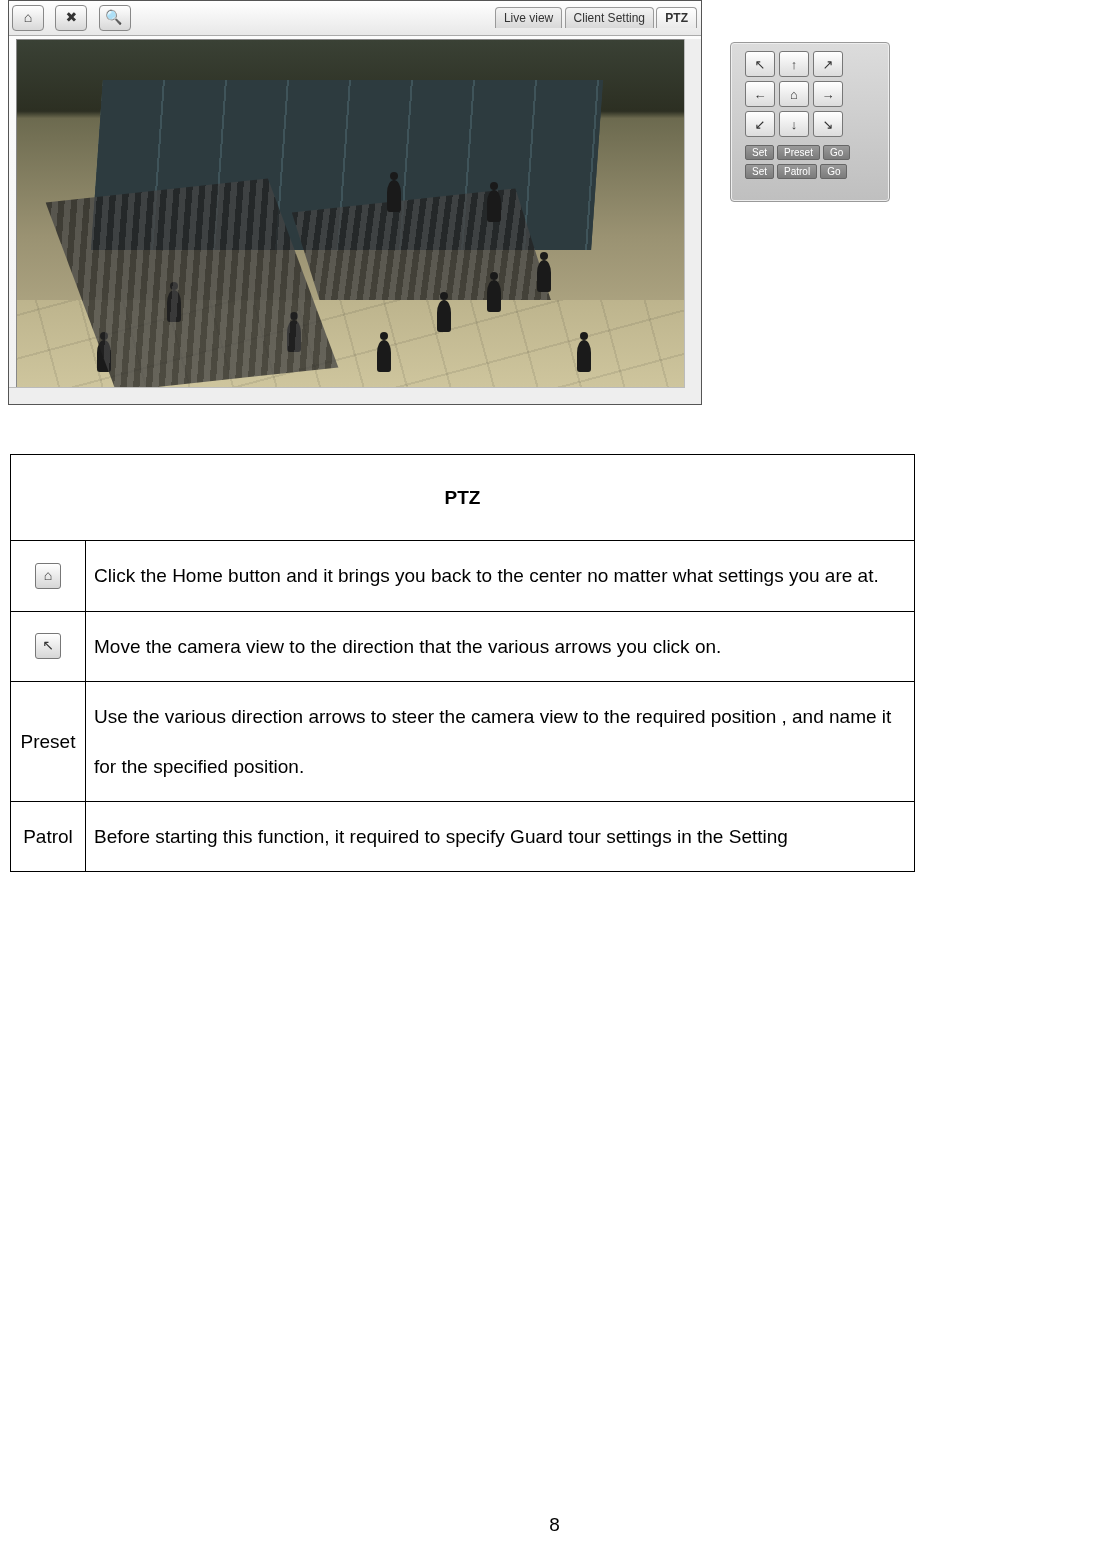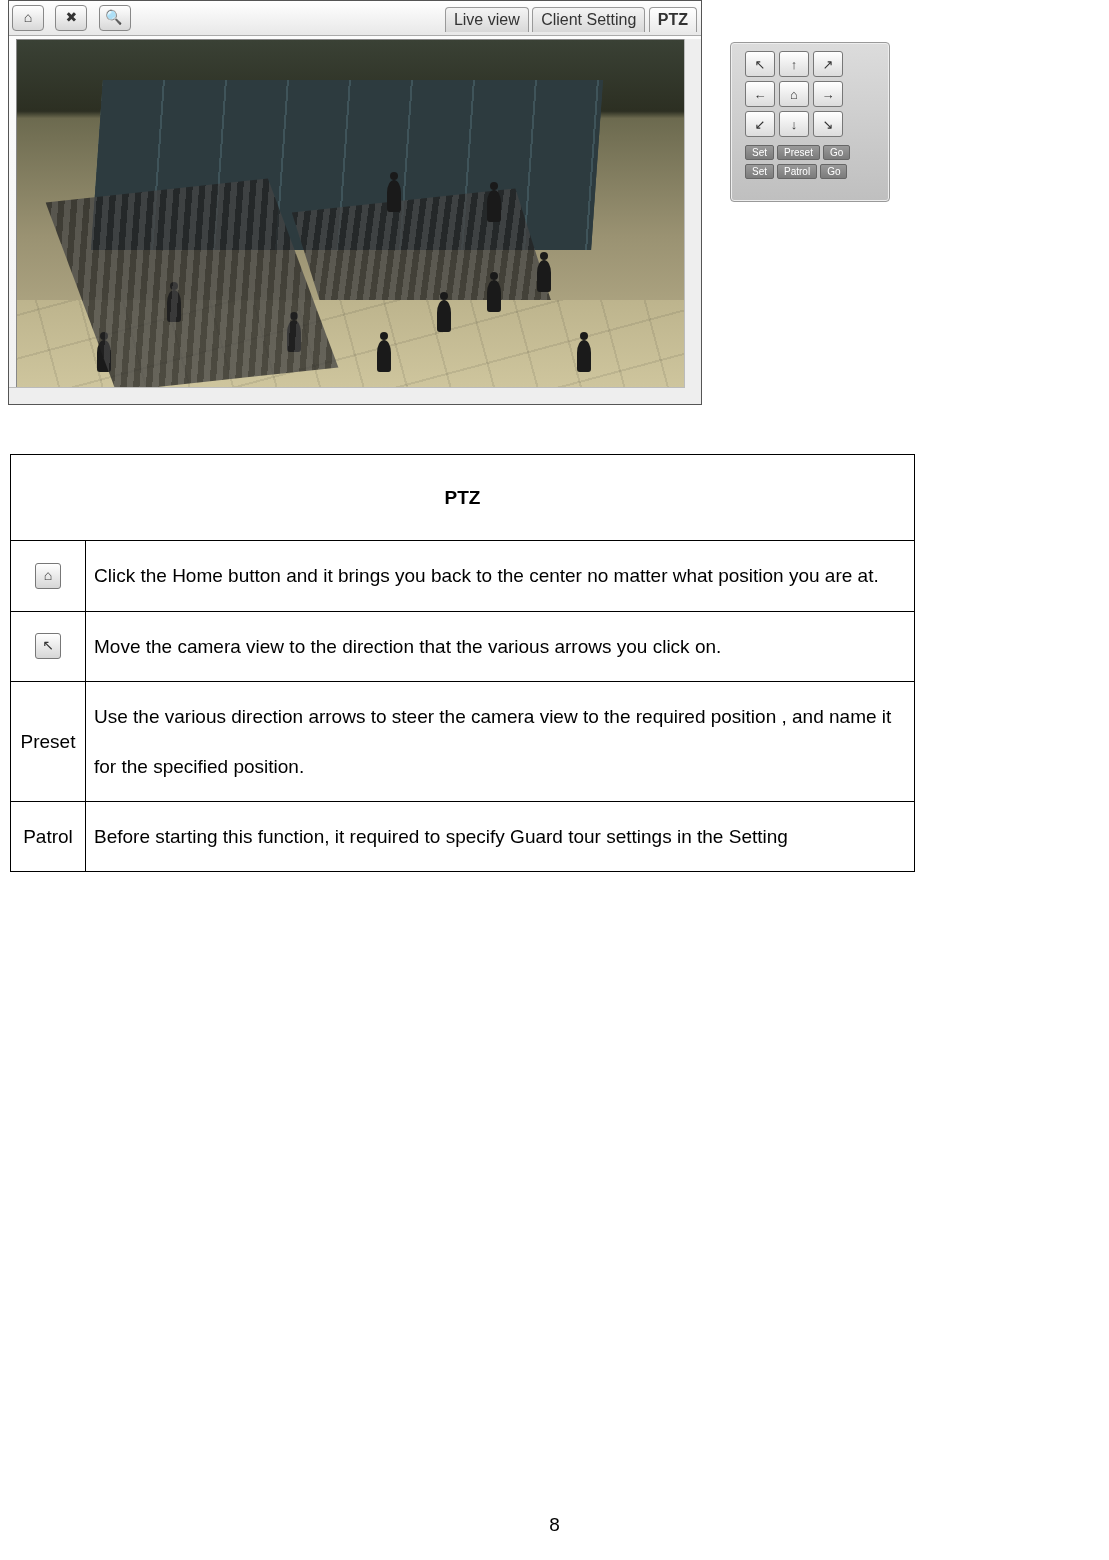--- a/index.html
+++ b/index.html
@@ -43,21 +43,21 @@
     background: linear-gradient(#fff,#d8d8d8);
     text-align: center;
     line-height: 22px;
     font-size: 14px;
     color: #333;
     vertical-align: top;
   }
   .ui-tabs {
     position: absolute;
     right: 4px; top: 6px;
-    font-size: 16px;
+    font-size: 12px;
     text-align: right;
   }
   .ui-tab {
     display: inline-block;
     padding: 3px 8px;
     background: linear-gradient(#f4f4f4,#d8d8d8);
     border: 1px solid #999;
     border-bottom: none;
     border-radius: 4px 4px 0 0;
     margin-left: -1px;
@@ -265,21 +265,21 @@
 
   <table class="desc-table">
     <tbody>
         <tr>
       <th colspan="2">PTZ</th>
     </tr>
     <tr>
       <td class="icon-cell">
         <span class="cell-btn">⌂</span>
       </td>
-      <td>Click the Home button and it brings you back to the center no matter what position you are at.</td>
+      <td>Click the Home button and it brings you back to the center no matter what settings you are at.</td>
     </tr>
     <tr>
       <td class="icon-cell">
         <span class="cell-btn">↖</span>
       </td>
       <td>Move the camera view to the direction that the various arrows you click on.</td>
     </tr>
     <tr>
       <td class="icon-cell" style="font-size:19px">Preset</td>
       <td>Use the various direction arrows to steer the camera view to the required position , and name  it for the specified position.</td>

